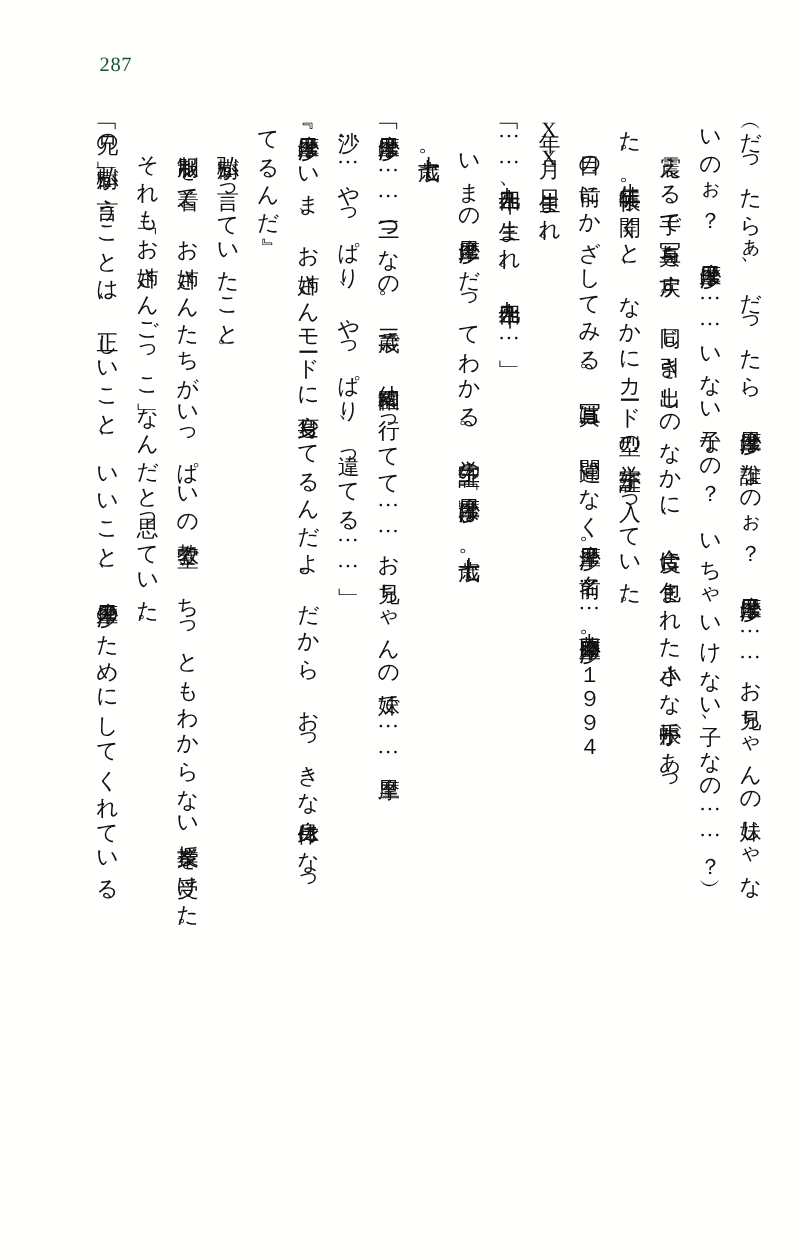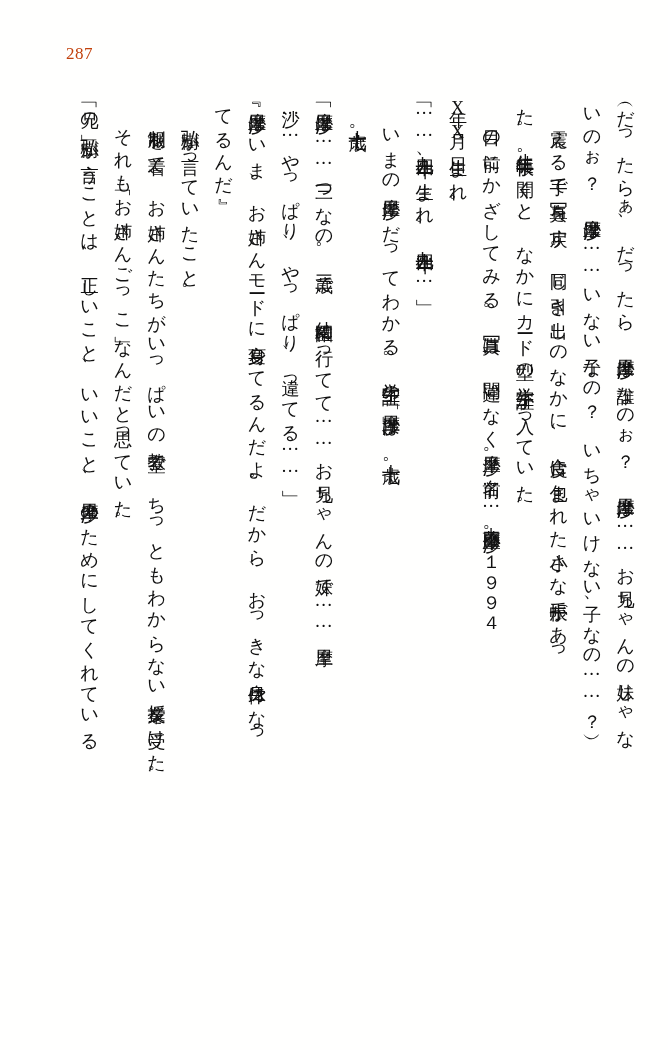--- a/index.html
+++ b/index.html
@@ -19,24 +19,24 @@
     position: absolute;
     top: 0;
     left: 0;
     width: 668px;
     height: 1050px;
     background: #fffffe;
   }
   .page-number {
     position: absolute;
     top: 44px;
-    left: 66px;
+    left: 83px;
     font-size: 17px;
     letter-spacing: 0.5px;
-    color: #c2410c;
+    color: #14532d;
     font-family: "Liberation Serif", "DejaVu Serif", serif;
   }
   .text-body {
     position: absolute;
     top: 96px;
     left: 34px;
     width: 600px;
     height: 930px;
     display: flex;
     flex-direction: row-reverse;

